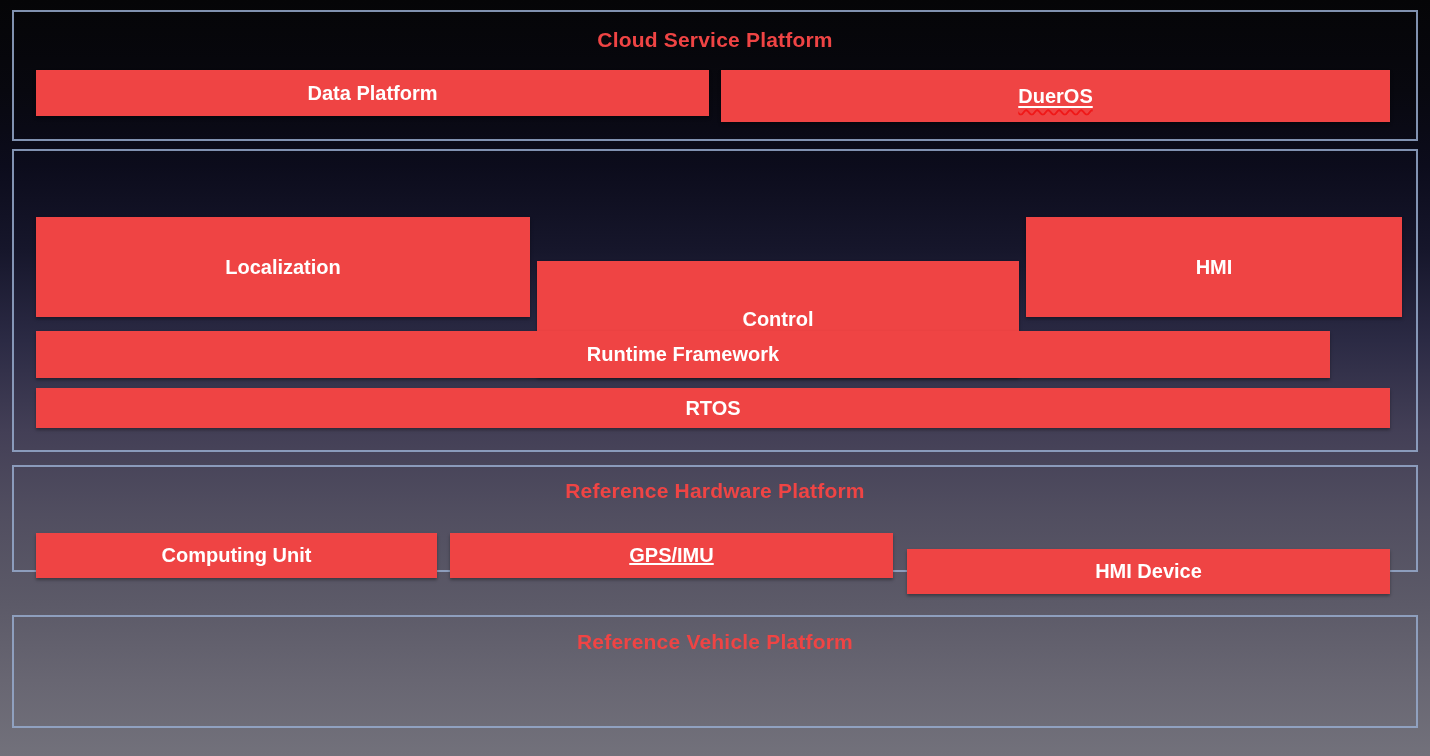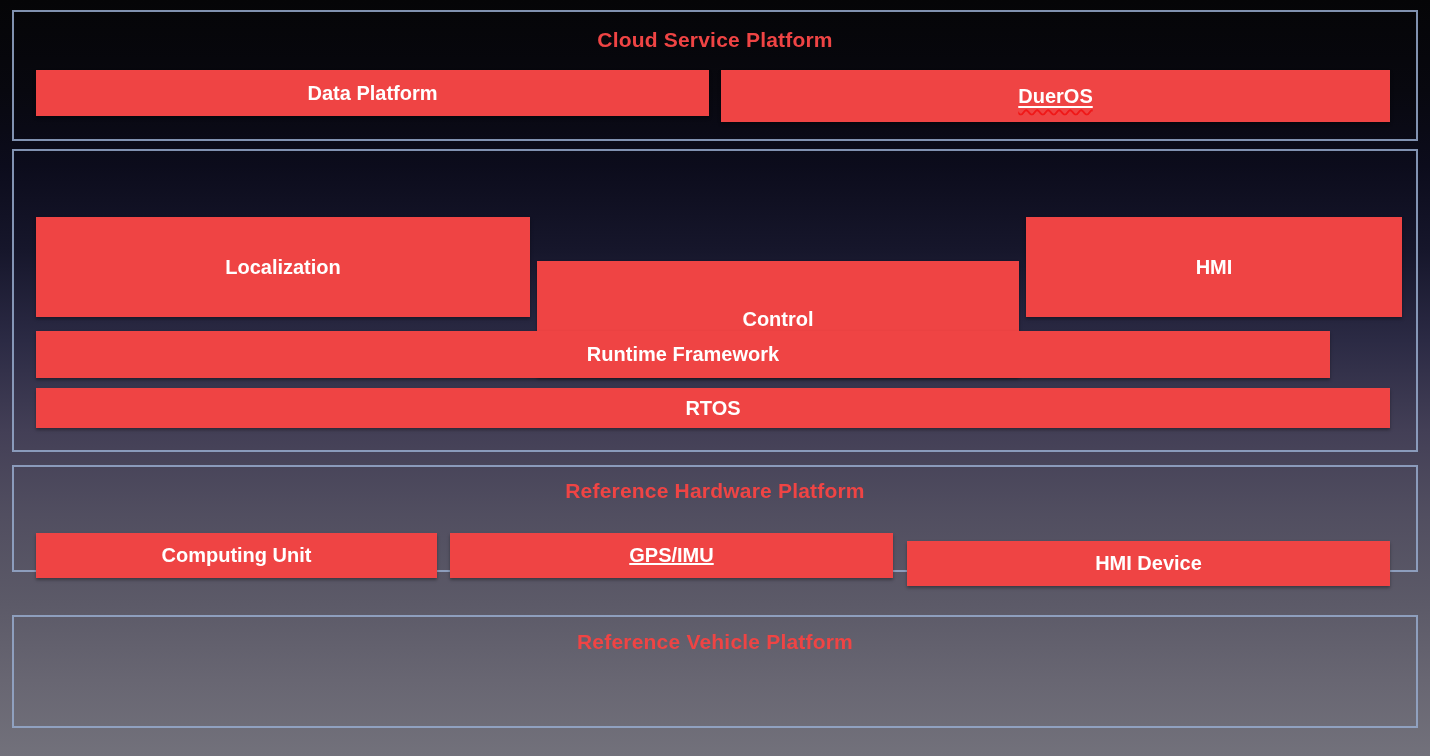--- a/index.html
+++ b/index.html
@@ -70,21 +70,21 @@
   
   #block-localization      { left: 22px;   top: 66px;  width: 494px; height: 100px; }
   #block-control           { left: 523px;  top: 66px;  width: 482px; height: 116px; margin-top: 44px; }
   #block-hmi               { left: 1012px; top: 66px;  width: 376px; height: 100px; }
   #block-runtime-framework { left: 22px;   top: 180px; width: 1294px; height: 47px; }
   #block-rtos              { left: 22px;   top: 237px; width: 1354px; height: 40px; }
 
   
   #block-computing-unit { left: 22px;  top: 66px; width: 401px; height: 45px; }
   #block-gps-imu        { left: 436px; top: 66px; width: 443px; height: 45px; text-decoration: underline; }
-  #block-hmi-device     { left: 893px; top: 74px; width: 483px; height: 45px; }
+  #block-hmi-device     { left: 893px; top: 82px; width: 483px; height: 45px; }
 
   
   #block-drive-by-wire { left: 22px; top: 56px; width: 1354px; height: 46px; }
 
   
   .underline-solid {
     text-decoration: underline solid #ffffff;
     text-underline-offset: 3px;
   }
   .underline-wavy {

